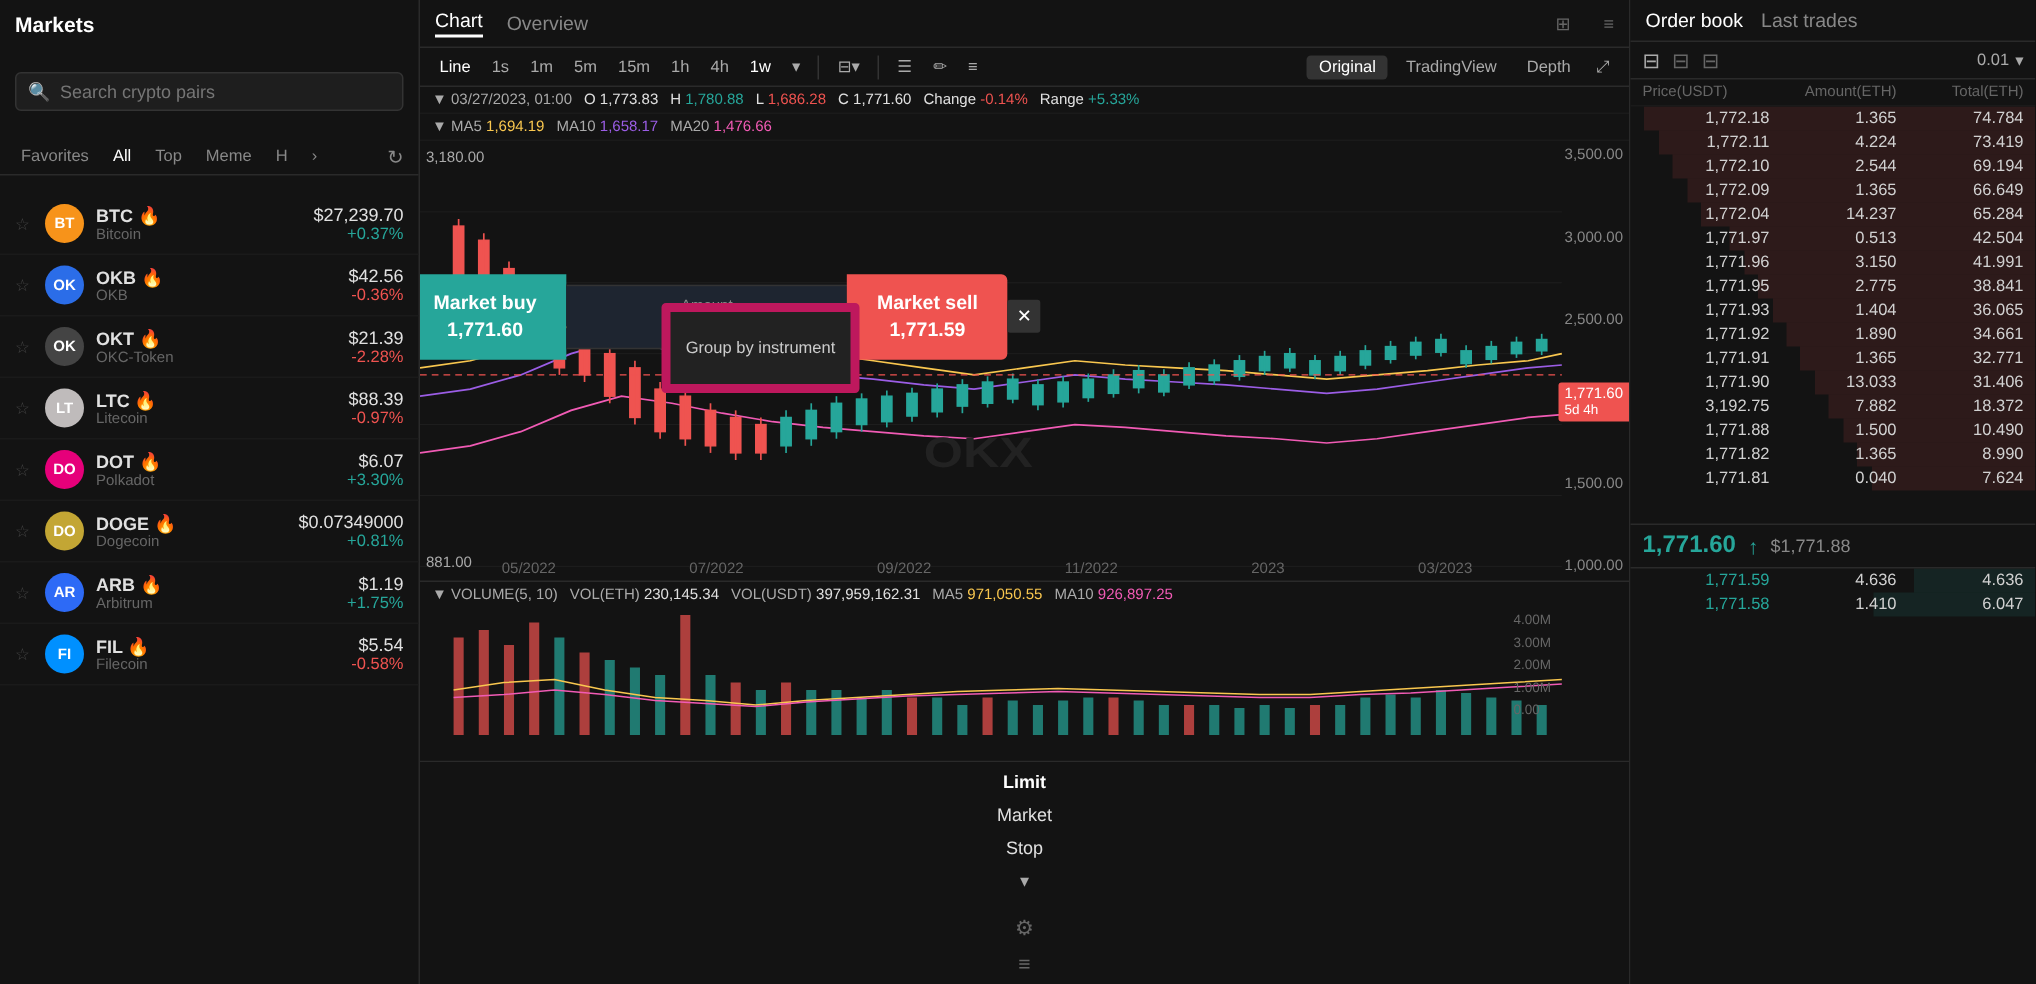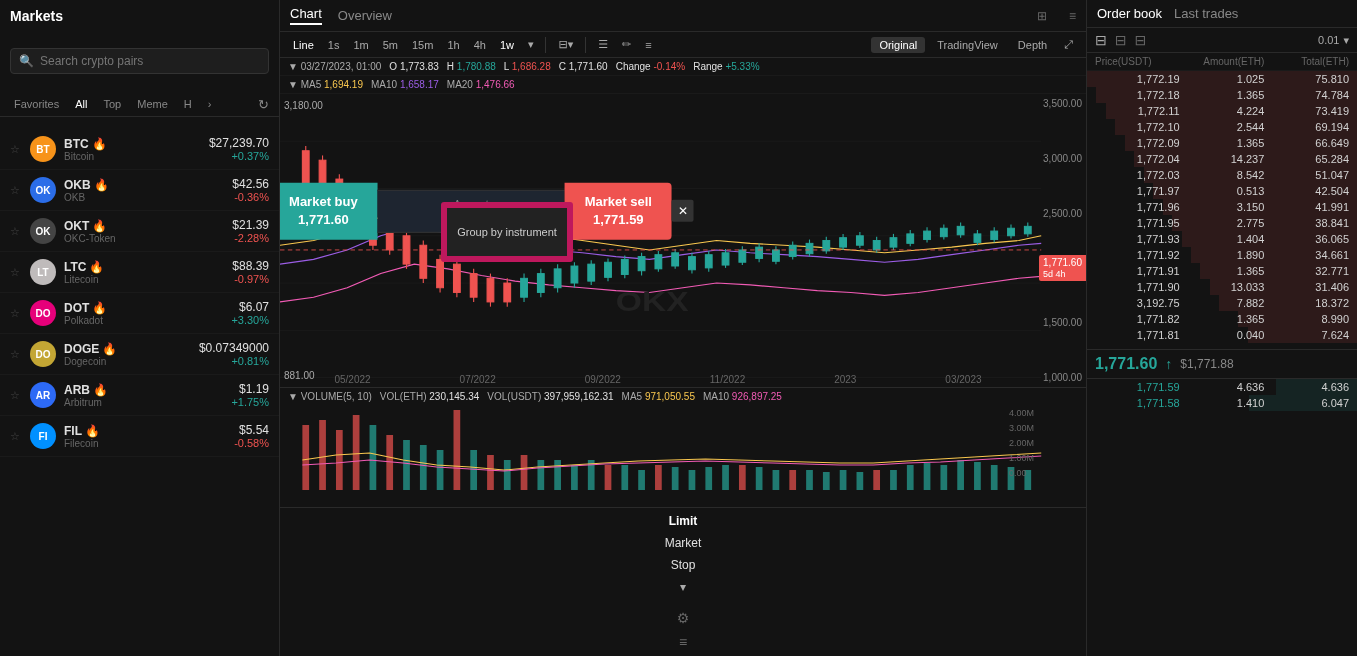--- a/index.html
+++ b/index.html
@@ -499,26 +499,20 @@
       <span>0.01</span> ▾
     </span>
   </div>
   <div class="ob-col-headers">
     <span class="ob-col">Price(USDT)</span>
     <span class="ob-col">Amount(ETH)</span>
     <span class="ob-col">Total(ETH)</span>
   </div>
   <div class="ob-rows" id="ob-asks">
       <div class="ob-row">
-    <div class="ob-bg" style="width:100%;"></div>
-    <span class="ob-cell">1,772.19</span>
-    <span class="ob-cell">1.025</span>
-    <span class="ob-cell">75.810</span>
-  </div>
-      <div class="ob-row">
     <div class="ob-bg" style="width:96.5%;"></div>
     <span class="ob-cell">1,772.18</span>
     <span class="ob-cell">1.365</span>
     <span class="ob-cell">74.784</span>
   </div>
       <div class="ob-row">
     <div class="ob-bg" style="width:93%;"></div>
     <span class="ob-cell">1,772.11</span>
     <span class="ob-cell">4.224</span>
     <span class="ob-cell">73.419</span>
@@ -535,26 +529,20 @@
     <span class="ob-cell">1.365</span>
     <span class="ob-cell">66.649</span>
   </div>
       <div class="ob-row">
     <div class="ob-bg" style="width:82.5%;"></div>
     <span class="ob-cell">1,772.04</span>
     <span class="ob-cell">14.237</span>
     <span class="ob-cell">65.284</span>
   </div>
       <div class="ob-row">
-    <div class="ob-bg" style="width:79%;"></div>
-    <span class="ob-cell">1,772.03</span>
-    <span class="ob-cell">8.542</span>
-    <span class="ob-cell">51.047</span>
-  </div>
-      <div class="ob-row">
     <div class="ob-bg" style="width:75.5%;"></div>
     <span class="ob-cell">1,771.97</span>
     <span class="ob-cell">0.513</span>
     <span class="ob-cell">42.504</span>
   </div>
       <div class="ob-row">
     <div class="ob-bg" style="width:72%;"></div>
     <span class="ob-cell">1,771.96</span>
     <span class="ob-cell">3.150</span>
     <span class="ob-cell">41.991</span>
@@ -589,20 +577,26 @@
     <span class="ob-cell">13.033</span>
     <span class="ob-cell">31.406</span>
   </div>
       <div class="ob-row">
     <div class="ob-bg" style="width:51%;"></div>
     <span class="ob-cell">3,192.75</span>
     <span class="ob-cell">7.882</span>
     <span class="ob-cell">18.372</span>
   </div>
       <div class="ob-row">
+    <div class="ob-bg" style="width:47.5%;"></div>
+    <span class="ob-cell">1,771.88</span>
+    <span class="ob-cell">1.500</span>
+    <span class="ob-cell">10.490</span>
+  </div>
+      <div class="ob-row">
     <div class="ob-bg" style="width:44%;"></div>
     <span class="ob-cell">1,771.82</span>
     <span class="ob-cell">1.365</span>
     <span class="ob-cell">8.990</span>
   </div>
       <div class="ob-row">
     <div class="ob-bg" style="width:40.5%;"></div>
     <span class="ob-cell">1,771.81</span>
     <span class="ob-cell">0.040</span>
     <span class="ob-cell">7.624</span>

